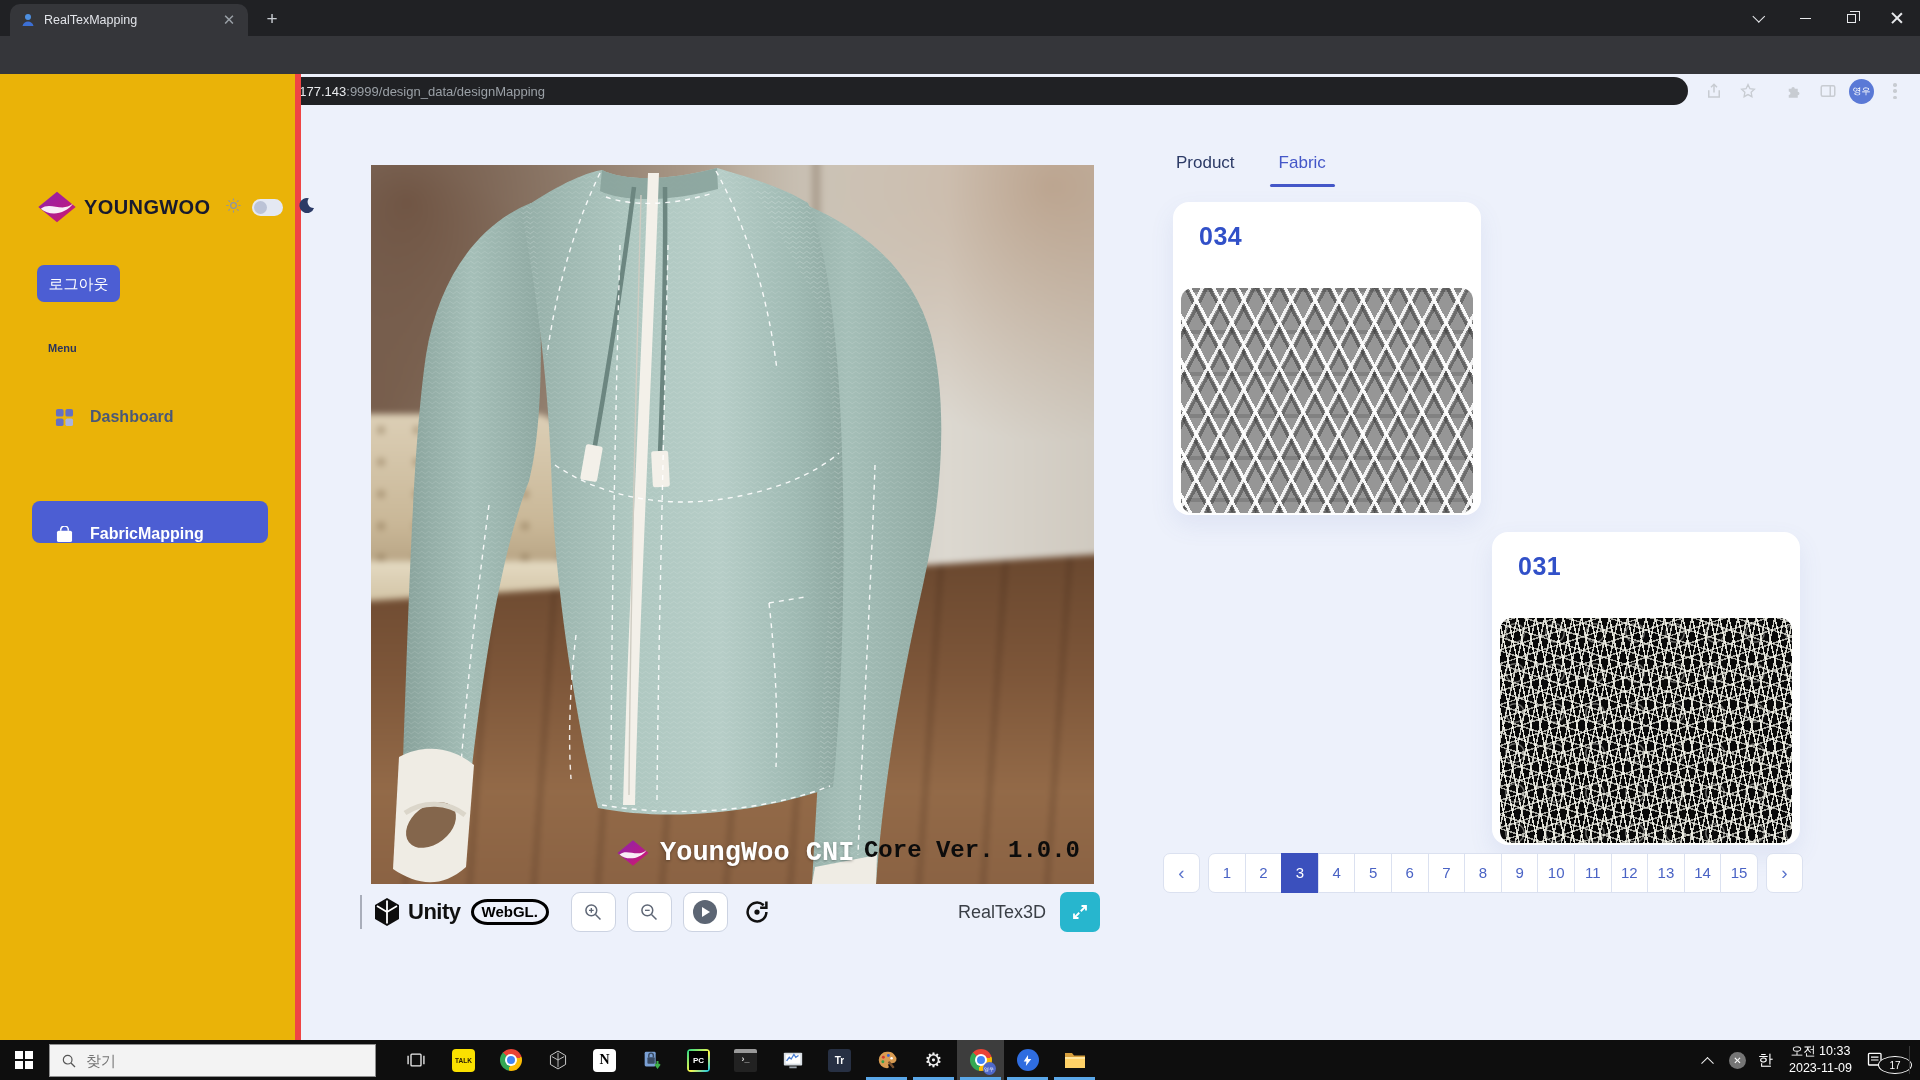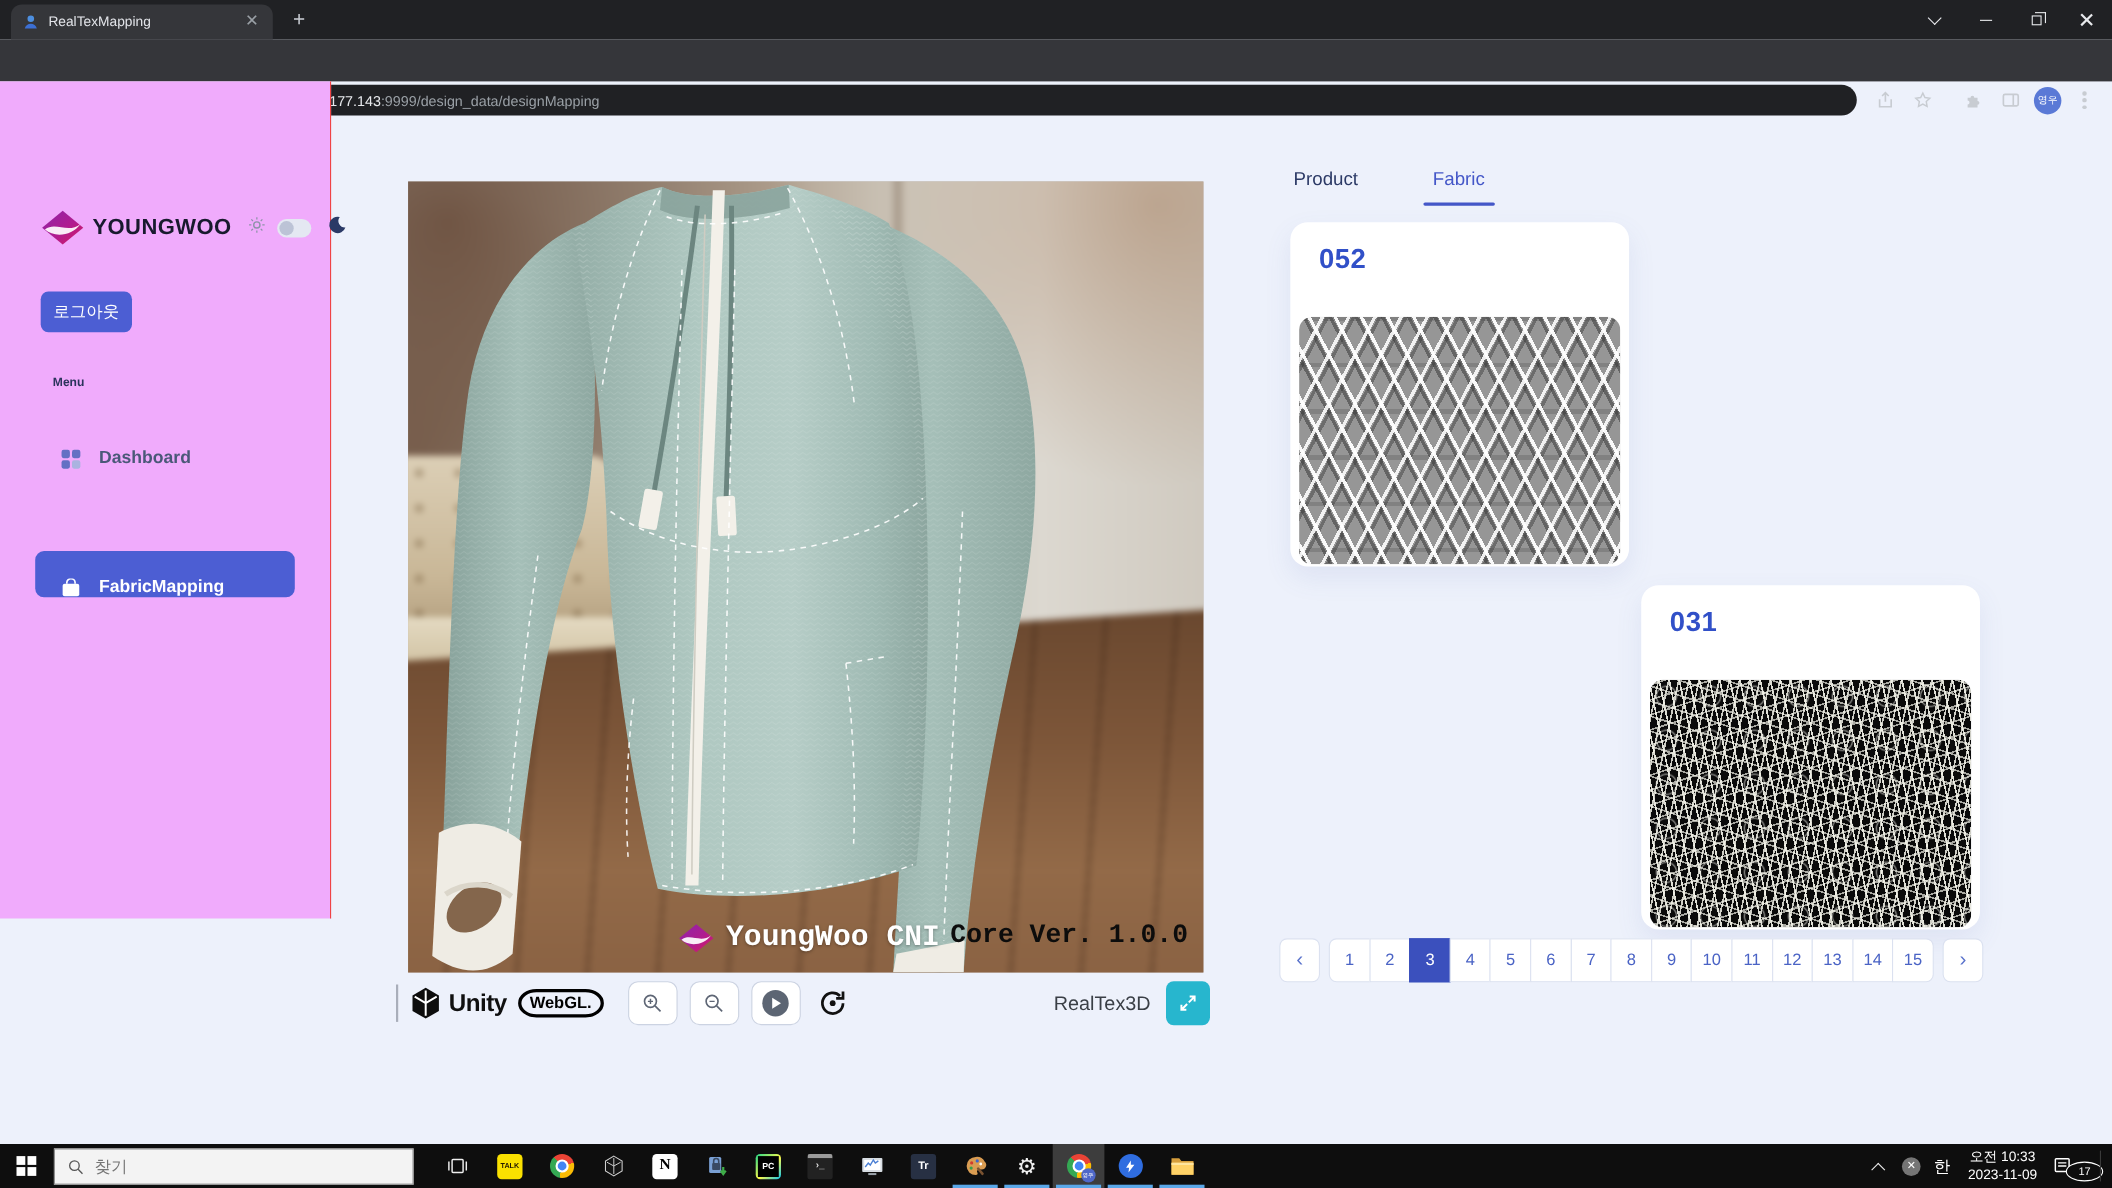--- a/index.html
+++ b/index.html
@@ -26,21 +26,21 @@
   .omnibox { position:absolute; left:136px; top:41px; width:1552px; height:28px; background:#202124; border-radius:14px; display:flex; align-items:center; gap:9px; padding:0 14px; font-size:13px; color:#9aa0a6; }
   .omni-div { width:1px; height:14px; background:#4a4d51; }
   .omni-host { color:#e8eaed; font-size:13px; }
   .omni-path { color:#9aa0a6; font-size:13px; }
   .tbicon { position:absolute; top:42px; width:26px; height:26px; display:flex; align-items:center; justify-content:center; color:#c8ccd2; }
   .avatar { position:absolute; left:1849px; top:43px; width:25px; height:25px; border-radius:50%; background:#5a79d6; color:#fff; font-size:9px; display:flex; align-items:center; justify-content:center; }
   .kebab { position:absolute; left:1893px; top:44px; width:4px; height:22px; display:flex; flex-direction:column; justify-content:space-between; padding:3px 0; }
   .kebab i { width:3.5px; height:3.5px; border-radius:50%; background:#c8ccd2; }
 
   
-  .sidebar { position:absolute; left:0; top:74px; width:301px; height:761px; background:#f0abfc; border-right:1px solid #ef4444; }
+  .sidebar { position:absolute; left:0; top:74px; width:301px; height:966px; background:#eab308; border-right:6px solid #ef4444; }
   .brandrow { position:absolute; left:36px; top:116px; display:flex; align-items:center; }
   .brand { font-size:20px; font-weight:800; color:#181a2e; letter-spacing:.4px; margin-left:6px; }
   .sun { margin-left:14px; color:#8d93a8; }
   .toggle { margin-left:10px; width:31px; height:17px; border-radius:9px; background:#e4e8f2; position:relative; }
   .toggle i { position:absolute; left:2px; top:2px; width:13px; height:13px; border-radius:50%; background:#bcc3d6; }
   .moon { margin-left:14px; }
   .logout { position:absolute; left:37px; top:191px; width:83px; height:37px; background:#4c5ed3; border-radius:7px; color:#fff; font-size:15px; text-align:center; line-height:37px; }
   .menu-label { position:absolute; left:48px; top:268px; font-size:11px; font-weight:700; color:#2b345c; }
   .sideitem { position:absolute; left:32px; width:236px; height:42px; display:flex; align-items:center; gap:16px; padding-left:23px; font-size:16px; font-weight:700; color:#4a5878; border-radius:8px; }
   .sideitem.active { background:#4c5ed3; color:#fff;align-items:flex-end; }
@@ -80,21 +80,21 @@
   .webgl { margin-left:10px; border:3px solid #000; border-radius:18px/14px; padding:1px 8px 2px; font-size:15px; font-weight:800; color:#000; }
   .vbtn { width:45px; height:40px; background:#fff; border:1px solid #ccd3e2; border-radius:9px; display:flex; align-items:center; justify-content:center; margin-left:11px; }
   .vbtn.first { margin-left:22px; }
   .playc { width:24px; height:24px; border-radius:50%; background:#5c6573; display:flex; align-items:center; justify-content:center; }
   .playc i { width:0; height:0; border-left:8px solid #fff; border-top:5px solid transparent; border-bottom:5px solid transparent; margin-left:2px; }
   .resetbtn { margin-left:14px; color:#111; display:flex; align-items:center; }
   .realtex { margin-left:auto; font-size:18px; color:#3a3f46; margin-right:14px; }
   .fsbtn { width:40px; height:40px; border-radius:7px; background:#27b6ce; display:flex; align-items:center; justify-content:center; }
 
   
-  .tabsrow { position:absolute; left:1176px; top:153px; display:flex; gap:68px; font-size:17px; }
+  .tabsrow { position:absolute; left:1176px; top:153px; display:flex; gap:44px; font-size:17px; }
   .ptab { color:#2c3a66; padding-bottom:14px; position:relative; }
   .ptab.active { color:#4457c8; }
   .ptab.active:after { content:""; position:absolute; left:-9px; right:-9px; bottom:0; height:3.5px; border-radius:2px; background:#4457c8; }
   .card { position:absolute; width:308px; height:313px; background:#fff; border-radius:16px; box-shadow:0 10px 24px rgba(86,105,177,.10); }
   .card-id { position:absolute; left:26px; top:20px; font-size:25px; font-weight:800; color:#3150c8; letter-spacing:.5px; }
   .tex { position:absolute; left:8px; right:8px; top:86px; bottom:2px; border-radius:12px; }
   .tex034 { background-color:#969696; background-image:
       repeating-linear-gradient(62deg, rgba(255,255,255,0) 0 7px, rgba(255,255,255,.95) 7px 10px, rgba(255,255,255,0) 10px 21px),
       repeating-linear-gradient(-62deg, rgba(255,255,255,0) 0 7px, rgba(252,252,252,.9) 7px 10px, rgba(255,255,255,0) 10px 21px),
       repeating-linear-gradient(62deg, transparent 0 3px, rgba(58,58,58,.55) 3px 6px, transparent 6px 21px),
@@ -414,21 +414,21 @@
         </svg>
     </div>
   </div>
 
   <div class="tabsrow">
     <span class="ptab">Product</span>
     <span class="ptab active">Fabric</span>
   </div>
 
   <div class="card" style="left:1173px; top:202px">
-    <span class="card-id">052</span>
+    <span class="card-id">034</span>
     <div class="tex tex034"></div>
   </div>
   <div class="card" style="left:1492px; top:532px">
     <span class="card-id">031</span>
     <div class="tex tex031"></div>
   </div>
 
   <div class="pager">
     <div class="pgnav">‹</div>
     <div class="pggroup">

